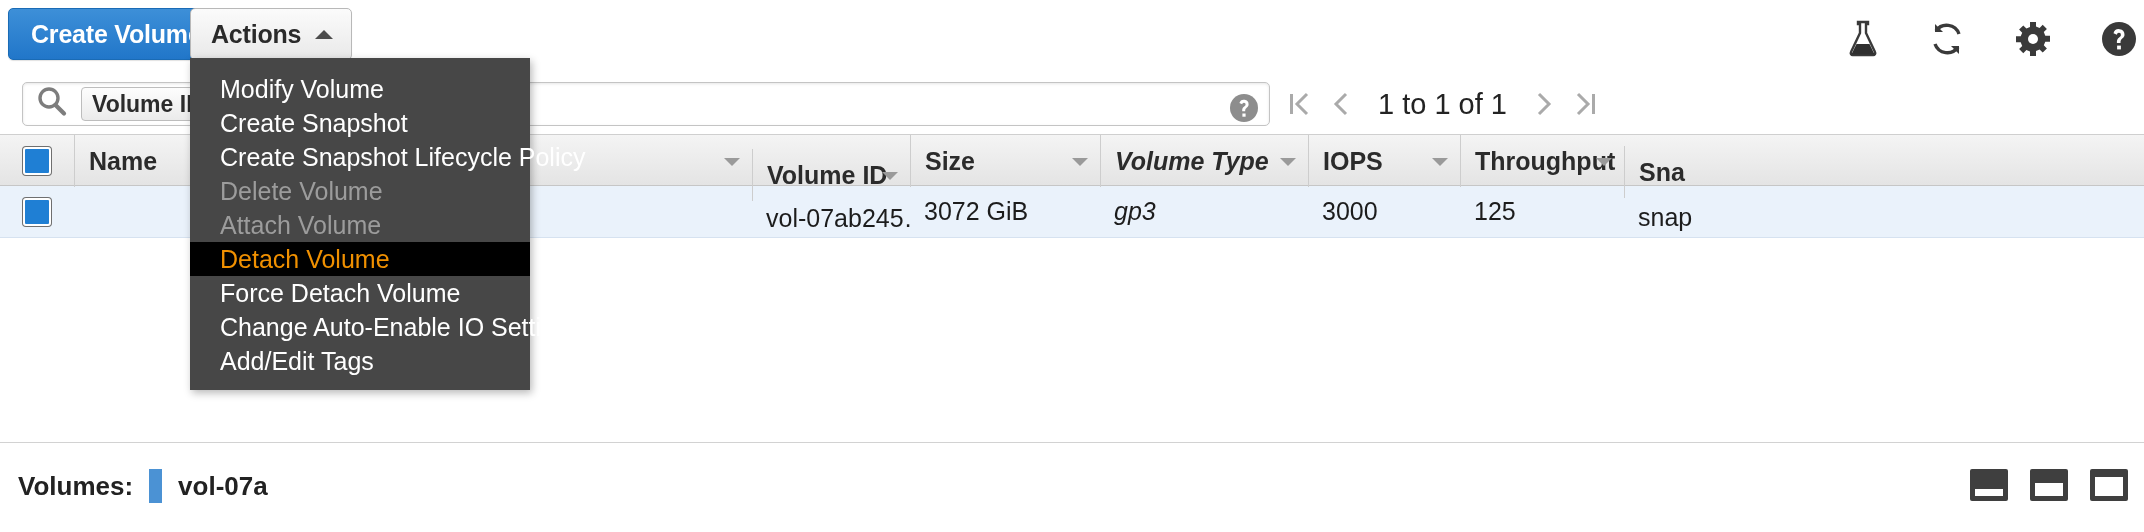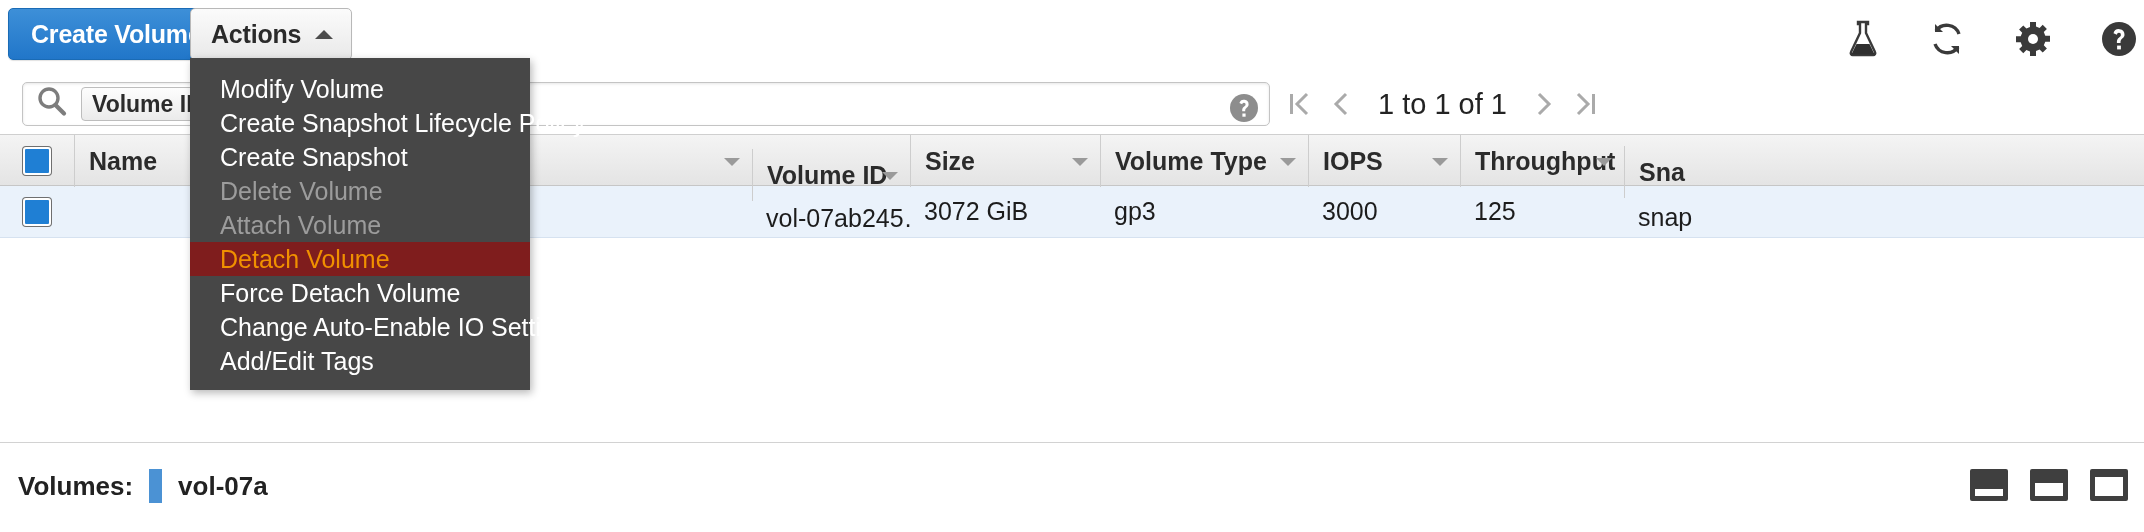--- a/index.html
+++ b/index.html
@@ -206,21 +206,21 @@
     color: #1c1c1c;
     padding-left: 14px;
     white-space: nowrap;
     overflow: hidden;
   }
 
   
   .c-name  { width: 678px; flex: 0 0 678px; }
   .c-volid { width: 158px; flex: 0 0 158px; margin-top: 14px; }
   .c-size  { width: 190px; flex: 0 0 190px; }
-  .c-vtype { width: 208px; flex: 0 0 208px; }
+  .c-vtype { width: 208px; flex: 0 0 208px; font-style: italic; }
   .c-iops  { width: 152px; flex: 0 0 152px; }
   .c-thru  { width: 164px; flex: 0 0 164px; }
   .c-snap  { width: 520px; flex: 0 0 520px; margin-top: 11px; }
 
   .table-body-bg {
     position: absolute;
     left: 0; top: 238px;
     width: 2144px; height: 204px;
     background: #ffffff;
   }
@@ -298,21 +298,21 @@
     height: 34px;
     display: flex;
     align-items: center;
     padding: 0 20px 0 30px;
     font-size: 25px;
     color: #ffffff;
     white-space: nowrap;
     cursor: pointer;
   }
   .mi.disabled { color: #9c9c9c; cursor: default; }
-  .mi.sel { background: #7f1d1d; color: #f09000; }
+  .mi.sel { background: #000000; color: #f09000; }
   .mi.sp { margin-top: 0; }
 </style>
 </head>
 <body>
 
 <div class="toolbar">
 
   <button class="btn-create">Create Volume</button>
 
   <button class="btn-actions">
@@ -466,21 +466,21 @@
         <i></i>
       </span>
     <span class="vt v3">
         <i></i>
       </span>
   </div>
 </div>
 
 <div class="menu">
   <div class="mi">Modify Volume</div>
+  <div class="mi">Create Snapshot</div>
   <div class="mi">Create Snapshot Lifecycle Policy</div>
-  <div class="mi">Create Snapshot</div>
   <div class="mi disabled sp">Delete Volume</div>
   <div class="mi disabled">Attach Volume</div>
   <div class="mi sel">Detach Volume</div>
   <div class="mi">Force Detach Volume</div>
   <div class="mi">Change Auto-Enable IO Setting</div>
   <div class="mi">Add/Edit Tags</div>
 </div>
 
 </body></html>

